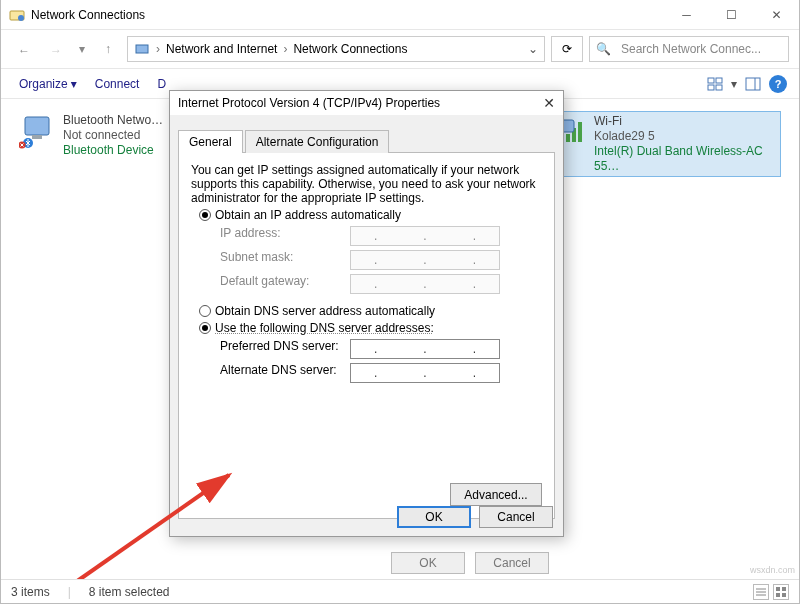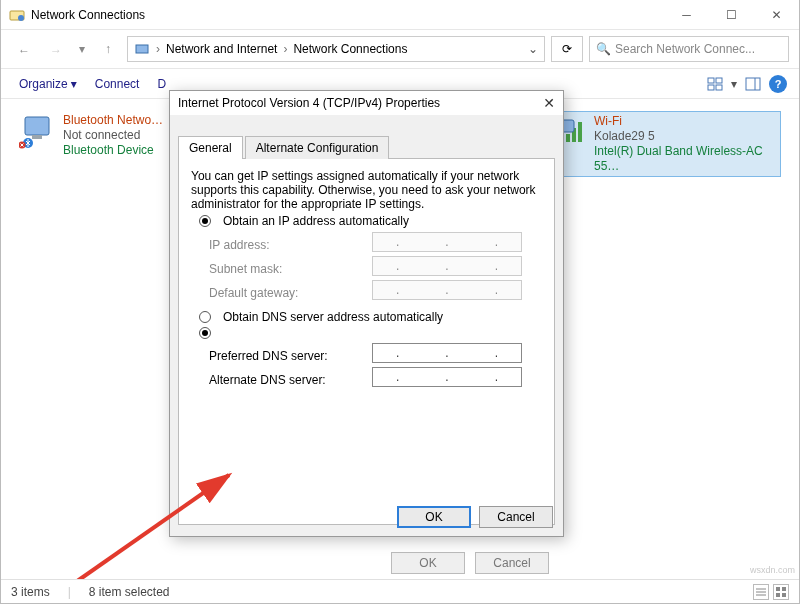--- a/index.html
+++ b/index.html
@@ -53,42 +53,42 @@
   }
   .addrbar .chev { color:#777; }
   .addrbar .dropdown { margin-left:auto; color:#555; }
   .refreshbtn {
     width: 32px; height: 26px; border:1px solid #ccc; display:flex; align-items:center; justify-content:center;
   }
   .searchbar {
     width: 200px; height: 26px; border:1px solid #ccc; display:flex; align-items:center; padding:0 6px;
     color:#888;
   }
-  .searchbar span.ph { margin-left:4px; }
+  .searchbar span.ph { margin-left:10px; }
   
   .toolbarrow {
     display:flex; align-items:center; height:30px;
     padding-left:10px; border-bottom:1px solid #e7e7e7;
     gap:2px;
   }
   .toolbtn {
     padding: 3px 8px; color:#228; display:flex; align-items:center; gap:3px;
   }
   .toolbtn .small { color:#228; }
   .toolbarrow .right { margin-left:auto; display:flex; align-items:center; gap:6px; padding-right:12px;}
   .viewico { width:20px; height:20px; display:flex; align-items:center; justify-content:center;}
   .helpico { width:18px;height:18px;border-radius:50%;background:#2d7ed8;color:#fff;display:flex;align-items:center;justify-content:center;font-weight:bold;font-size:11px;}
   
   .content { position:relative; height: 474px; }
   .adapter {
     position:absolute; display:flex; gap:6px; width:240px;
   }
   .adapter .ico { width:38px; position:relative; }
   .adapter .txt { font-size:12px; line-height:15px; }
-  .adapter .name { color:#c2410c; }
+  .adapter .name { color:#404040; }
   .adapter .line2 { color:#555; }
   .adapter .line3 { color:#15803d; }
   .adapter.sel { background:#d6e8f6; border:1px solid #7fb9e8; }
   
   .bt-icon { width:36px;height:36px; }
   .wifi-icon { width:36px;height:36px; }
   
   .statusbar {
     position:absolute; bottom:0; left:0; right:0;
     height:24px; border-top:1px solid #e0e0e0;
@@ -114,41 +114,41 @@
     background:#f0f0f0;
     border:1px solid #999;
     box-shadow: 3px 3px 14px rgba(0,0,0,0.25);
   }
   .dlg-title {
     height:24px; background:#fff; display:flex; align-items:center;
     padding:0 8px; font-size:12px;
   }
   .dlg-close { margin-left:auto; font-size:14px; color:#333; }
   .tabstrip {
-    display:flex; margin:20px 8px 0 8px; border-bottom:1px solid #bbb;
+    display:flex; margin:14px 8px 0 8px; border-bottom:1px solid #bbb;
   }
   .tab {
     padding:4px 10px; font-size:12px; border:1px solid #bbb; border-bottom:none;
     background:#eee; margin-right:2px; position:relative; top:1px;
   }
   .tab.active { background:#fff; }
   .tabpanel {
     margin:0 8px 8px 8px; background:#fff; border:1px solid #bbb; border-top:none;
     padding:10px 12px 12px 12px; height:366px; position:relative;
   }
   .desc { margin-bottom:0; line-height:14px; }
-  .radio-row { display:flex; align-items:center; gap:12px; margin:3px 0 3px 8px;}
+  .radio-row { display:flex; align-items:center; gap:4px; margin:3px 0 3px 8px;}
   .radio {
     width:12px;height:12px;border:1px solid #555;border-radius:50%;display:inline-flex;align-items:center;justify-content:center;
   }
   .radio.checked::after { content:""; width:6px;height:6px;background:#000;border-radius:50%; }
   .ipgroup {
     margin:4px 0 10px 18px; color:#888;
   }
-  .ipgroup .row { display:flex; align-items:flex-end; margin:4px 0;gap:33px;}
+  .ipgroup .row { display:flex; align-items:flex-start; margin:4px 11px;}
   .ipgroup .lab { width:130px; }
   .ipbox {
     width:150px; height:20px; border:1px solid #ccc; background:#fafafa;
     display:flex; align-items:center; justify-content:space-around; color:#888;
     font-size:12px;
   }
   .ipgroup.active { color:#000; }
   .ipgroup.active .ipbox { border-color:#888; background:#fff; color:#333; }
   .chkrow { position:absolute; bottom:14px; left:12px; display:flex; align-items:center; gap:6px;}
   .chkbox { width:12px;height:12px;border:1px solid #555;background:#fff;}
@@ -326,40 +326,44 @@
             </div>
           </div>
       </div>
 
       <div class="radio-row">
         <span class="radio"></span>
         <span>Obtain DNS server address automatically</span>
       </div>
       <div class="radio-row">
         <span class="radio checked"></span>
+        <span style="text-decoration:underline dotted #888;">Use the following DNS server addresses:</span>
       </div>
       <div class="ipgroup active">
         <div class="row">
             <span class="lab">Preferred DNS server:</span>
             <div class="ipbox">
               <span>.</span>
               <span>.</span>
               <span>.</span>
             </div>
           </div>
         <div class="row">
             <span class="lab">Alternate DNS server:</span>
             <div class="ipbox">
               <span>.</span>
               <span>.</span>
               <span>.</span>
             </div>
           </div>
       </div>
 
+      <div class="advbtn">
+          <span>Advanced...</span>
+        </div>
     </div>
     <div class="dlg-buttons">
       <div class="dlg-btn ok">
           <span>OK</span>
         </div>
       <div class="dlg-btn">
           <span>Cancel</span>
         </div>
     </div>
   </div>

